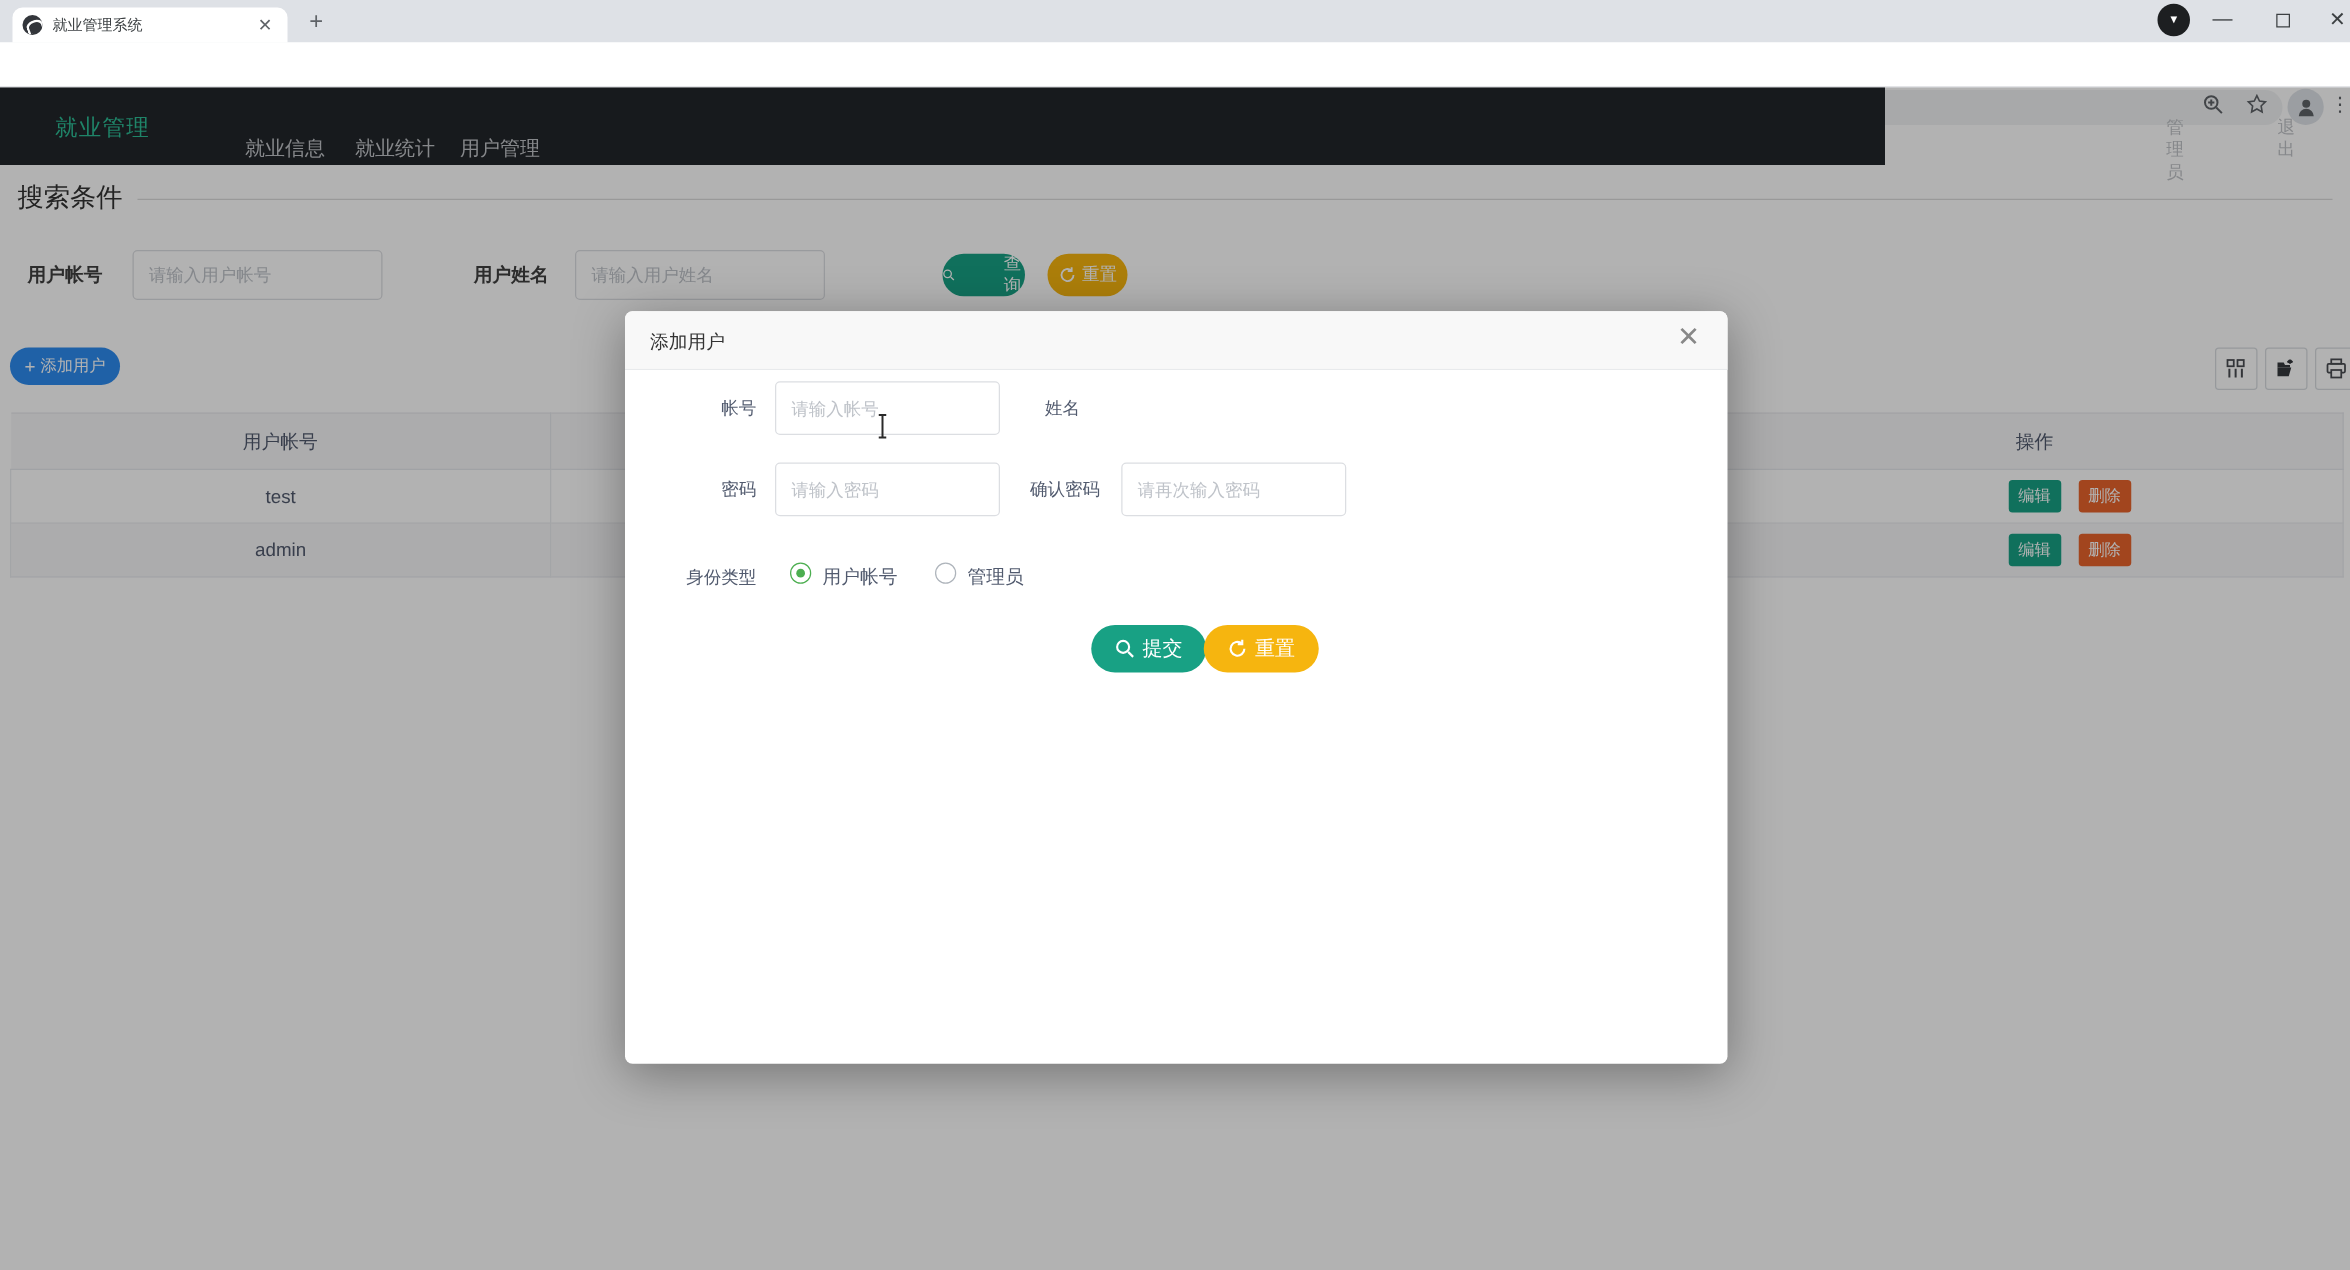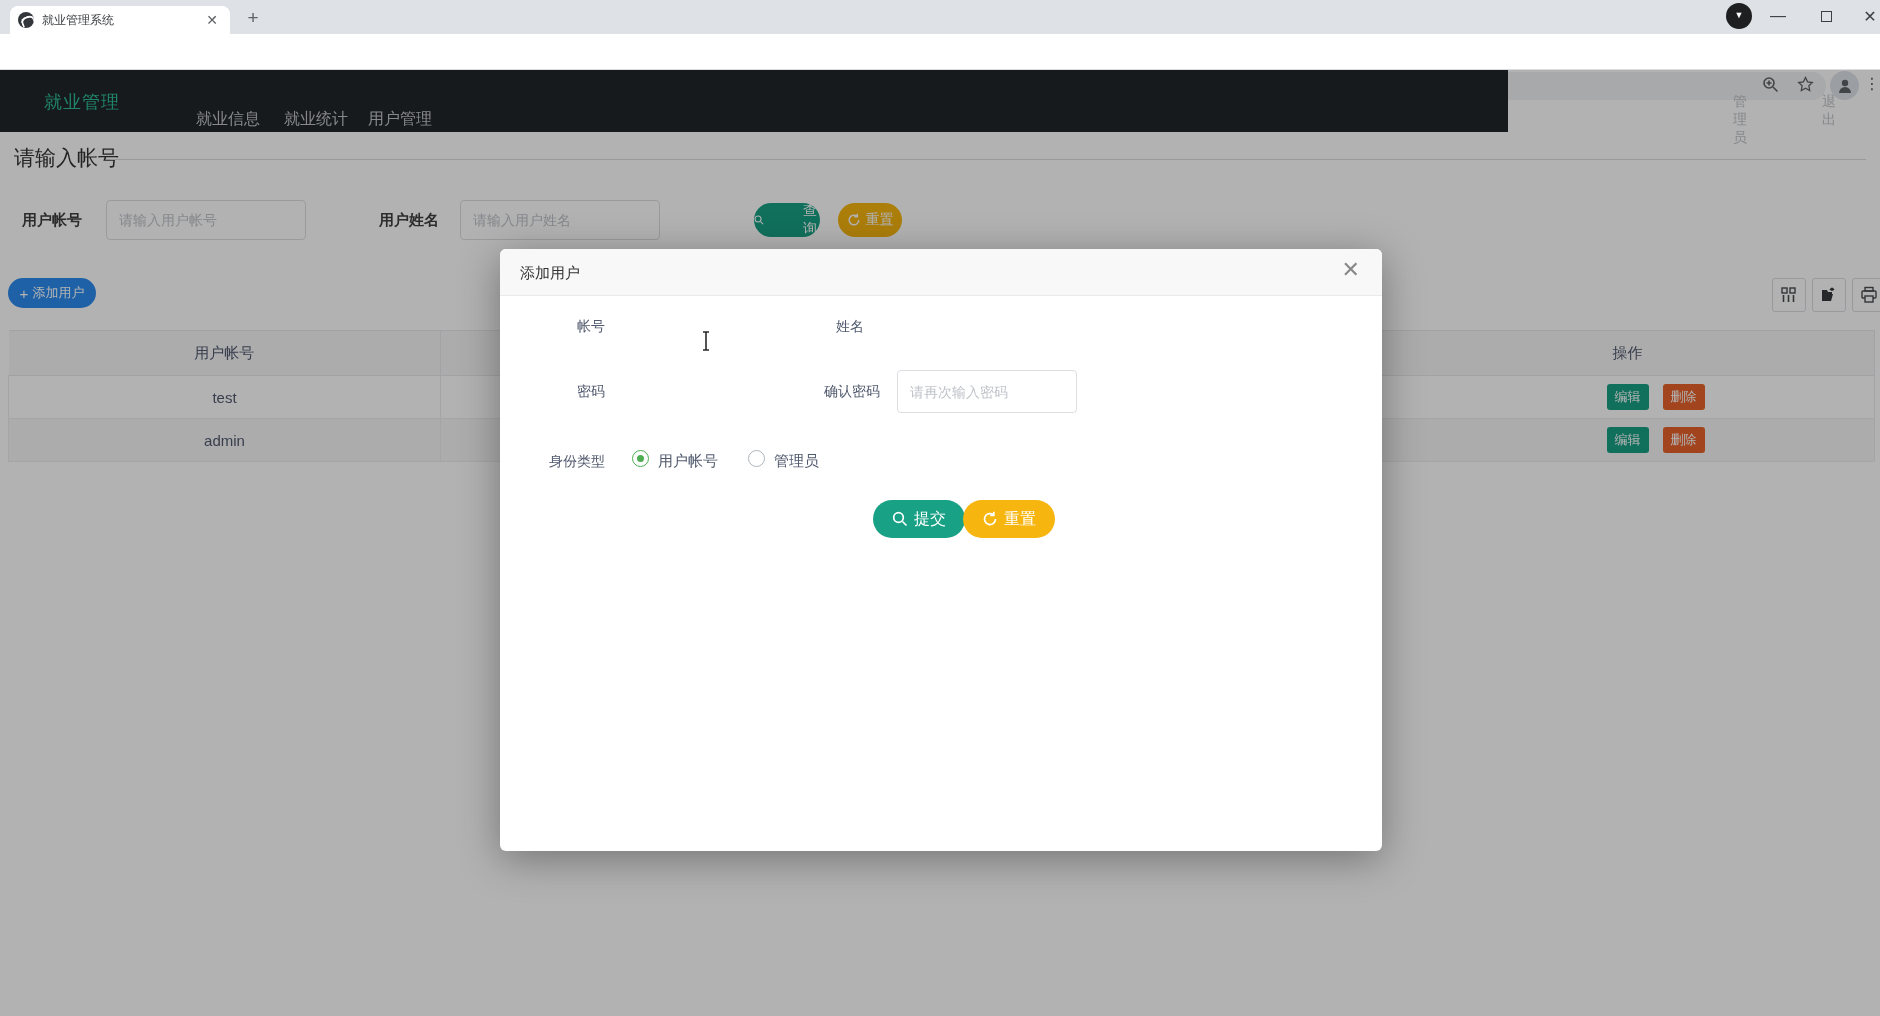--- a/index.html
+++ b/index.html
@@ -156,21 +156,21 @@
 
 <div class="navbar">
   <div class="brand">就业管理</div>
   <div class="nav-item" style="left:196px">就业信息</div>
   <div class="nav-item" style="left:284px">就业统计</div>
   <div class="nav-item" style="left:368px">用户管理</div>
   <div class="nav-right" style="left:1733px">管理员</div>
   <div class="nav-right" style="left:1822px">退出</div>
 </div>
 
-<div class="sec-title">请输入帐号</div>
+<div class="sec-title">搜索条件</div>
 <div class="sec-line"></div>
 
 <div class="f-label" style="left:22px">用户帐号</div>
 <input class="inp abs" style="left: 106px; top: 200px; width: 200px; height: 40px;" placeholder="请输入用户帐号">
 <div class="f-label" style="left:379px">用户姓名</div>
 <input class="inp abs" style="left: 460px; top: 200px; width: 200px; height: 40px;" placeholder="请输入用户姓名">
 
 <button class="pill btn-query">
   <svg width="14" height="14" viewBox="0 0 16 16">
       <circle cx="6.5" cy="6.5" r="4.8" stroke="#fff" stroke-width="1.7" fill="none"></circle>
@@ -252,23 +252,25 @@
 
 <div class="overlay"></div>
 
 <div class="modal">
   <div class="m-head">
     <div class="m-title">添加用户</div>
     <div class="m-close">✕</div>
   </div>
 
   <div class="m-label" style="left:-5px; top:69px;">帐号</div>
+  <input class="inp m-inp" style="left: 120px; top: 56px;" placeholder="请输入帐号">
   <div class="m-label" style="left:254px; top:69px;">姓名</div>
 
   <div class="m-label" style="left:-5px; top:134px;">密码</div>
+  <input class="inp m-inp" style="left: 120px; top: 121px;" placeholder="请输入密码">
   <div class="m-label" style="left:270px; top:134px;">确认密码</div>
   <input class="inp m-inp" style="left: 397px; top: 121px;" placeholder="请再次输入密码">
 
   <div class="m-label" style="left:-5px; top:204px;">身份类型</div>
   <div class="radio checked" style="left:132px; top:201px;"></div>
   <div class="r-label" style="left:158px; top:203px;">用户帐号</div>
   <div class="radio" style="left:248px; top:201px;"></div>
   <div class="r-label" style="left:274px; top:203px;">管理员</div>
 
   <button class="m-btn m-submit">

